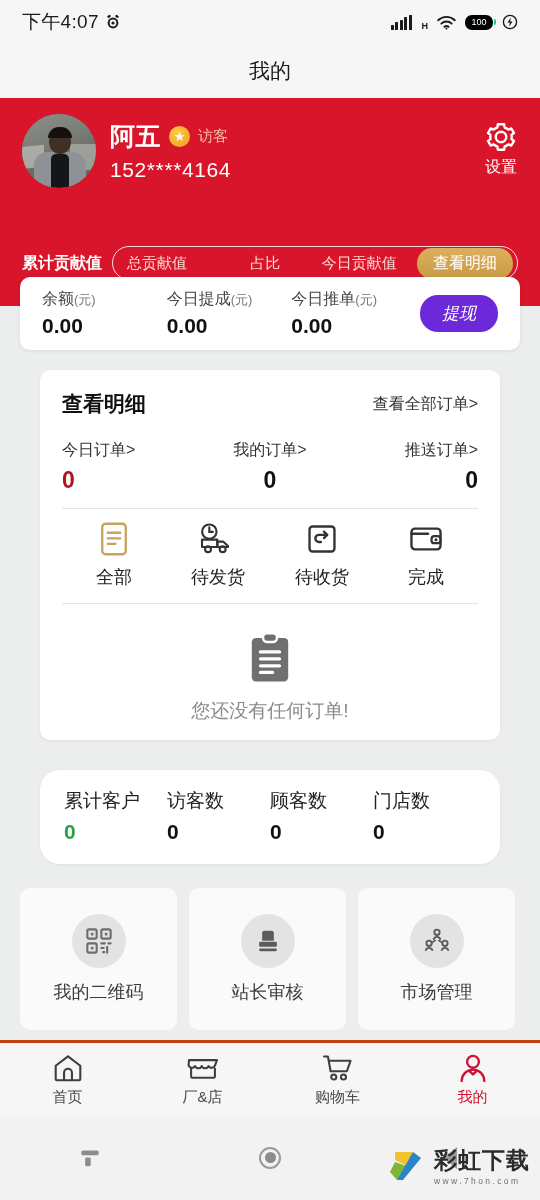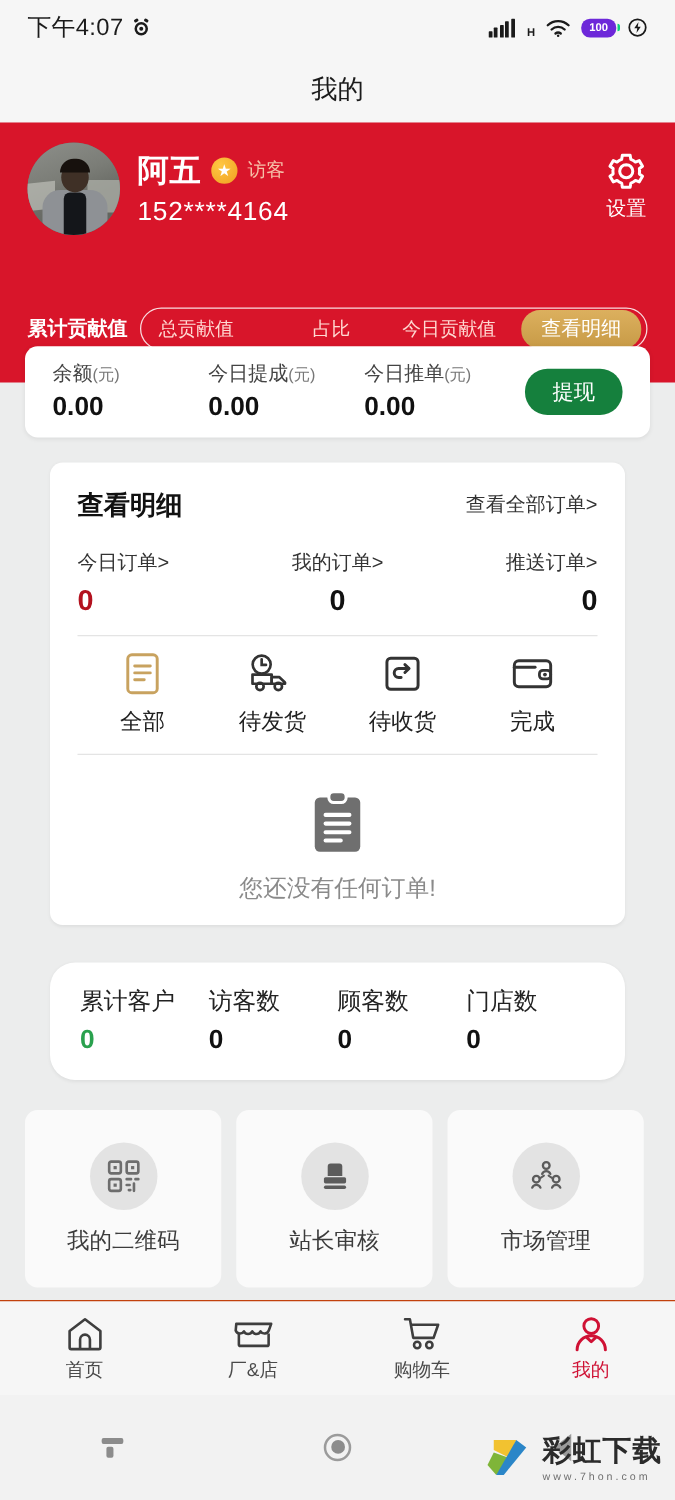--- a/index.html
+++ b/index.html
@@ -25,23 +25,23 @@
   .ico-signal { display:flex; align-items:flex-end; gap:1.5px; height: 15px; }
   .ico-signal i { display:block; width:3px; background:#1b1b1b; border-radius:.5px; }
   .ico-signal i:nth-child(1){height:5px}
   .ico-signal i:nth-child(2){height:7.5px}
   .ico-signal i:nth-child(3){height:10px}
   .ico-signal i:nth-child(4){height:12.5px}
   .ico-signal i:nth-child(5){height:15px}
   .sig-h { font-size: 9px; line-height: 8px; color:#1b1b1b; display:flex; flex-direction:column;
            justify-content:flex-end; height:15px; font-weight:600; margin-left:1px;}
   .battery {
-    width: 28px; height: 15px; border-radius: 7px; background:#6d28d9;
+    width: 28px; height: 15px; border-radius: 7px; background:#000000;
     display:flex; align-items:center; justify-content:center;
-    color:#fff; font-size: 9px; font-weight: 700; position: relative;
+    color:#fff; font-size: 9px; font-weight: 400; position: relative;
   }
   .battery::after { content:""; position:absolute; right:-2.5px; top:4.5px; width:2px;height:6px;
                     background:#0ccf7d; border-radius:0 2px 2px 0; }
 
   
   .titlebar {
     height: 54px; background: #f6f6f6;
     display: flex; align-items: center; justify-content: center;
   }
   .titlebar .title { font-size: 21px; color: #1b1b1b; }
@@ -119,23 +119,23 @@
     position: absolute; left: 20px; right: 20px; top: 277px;
     height: 73px; background: #fff; border-radius: 10px;
     display: flex; align-items: center; padding: 0 22px;
     box-shadow: 0 1px 4px rgba(0,0,0,.08);
   }
   .bal { flex: 1; }
   .bal .bl { font-size: 16px; color: #444; }
   .bal .bl small { font-size: 13px; color:#777; }
   .bal .bv { font-size: 21px; color: #111; font-weight: 700; margin-top: 4px; }
   .withdraw-btn {
-    background: #15803d; color: #fff; font-size: 17px;
+    background: #6d28d9; color: #fff; font-size: 17px;
     border-radius: 18px; padding: 7px 22px; border: none;
-    flex: none; margin-left: 4px;
+    flex: none; margin-left: 4px; font-style: italic;
   }
 
   .order-card { position: absolute; left: 20px; right: 20px; top: 370px; padding: 20px 22px 16px; }
   .oc-head { display: flex; align-items: center; justify-content: space-between; }
   .oc-title { font-size: 21px; color: #111; font-weight: 700; }
   .oc-all { font-size: 16px; color: #333; }
 
   .oc-stats { display: flex; margin-top: 22px; }
   .oc-stat { flex: 1; text-align: center; }
   .oc-stat:first-child { text-align: left; }
@@ -171,21 +171,21 @@
   }
   .tile .circ {
     width: 54px; height: 54px; border-radius: 50%; background: #e3e3e3;
     display: flex; align-items: center; justify-content: center;
   }
   .tile .lbl { font-size: 18px; color: #3c3c3c; }
 
   
   .tabbar {
     position: absolute; left: 0; right: 0; bottom: 84px; height: 76px;
-    background: #f6f6f6; border-top: 1px solid #c2410c;
+    background: #f6f6f6; border-top: 3px solid #c2410c;
     display: flex; align-items: center;
   }
   .tab { flex: 1; display: flex; flex-direction: column; align-items: center; gap: 5px; }
   .tab .lbl { font-size: 15px; color: #4a4a4a; }
   .tab.active .lbl { color: #cf1134; }
 
   
   .sysnav {
     position: absolute; left: 0; right: 0; bottom: 0; height: 84px;
     background: #f2f2f2; display: flex; align-items: center;

